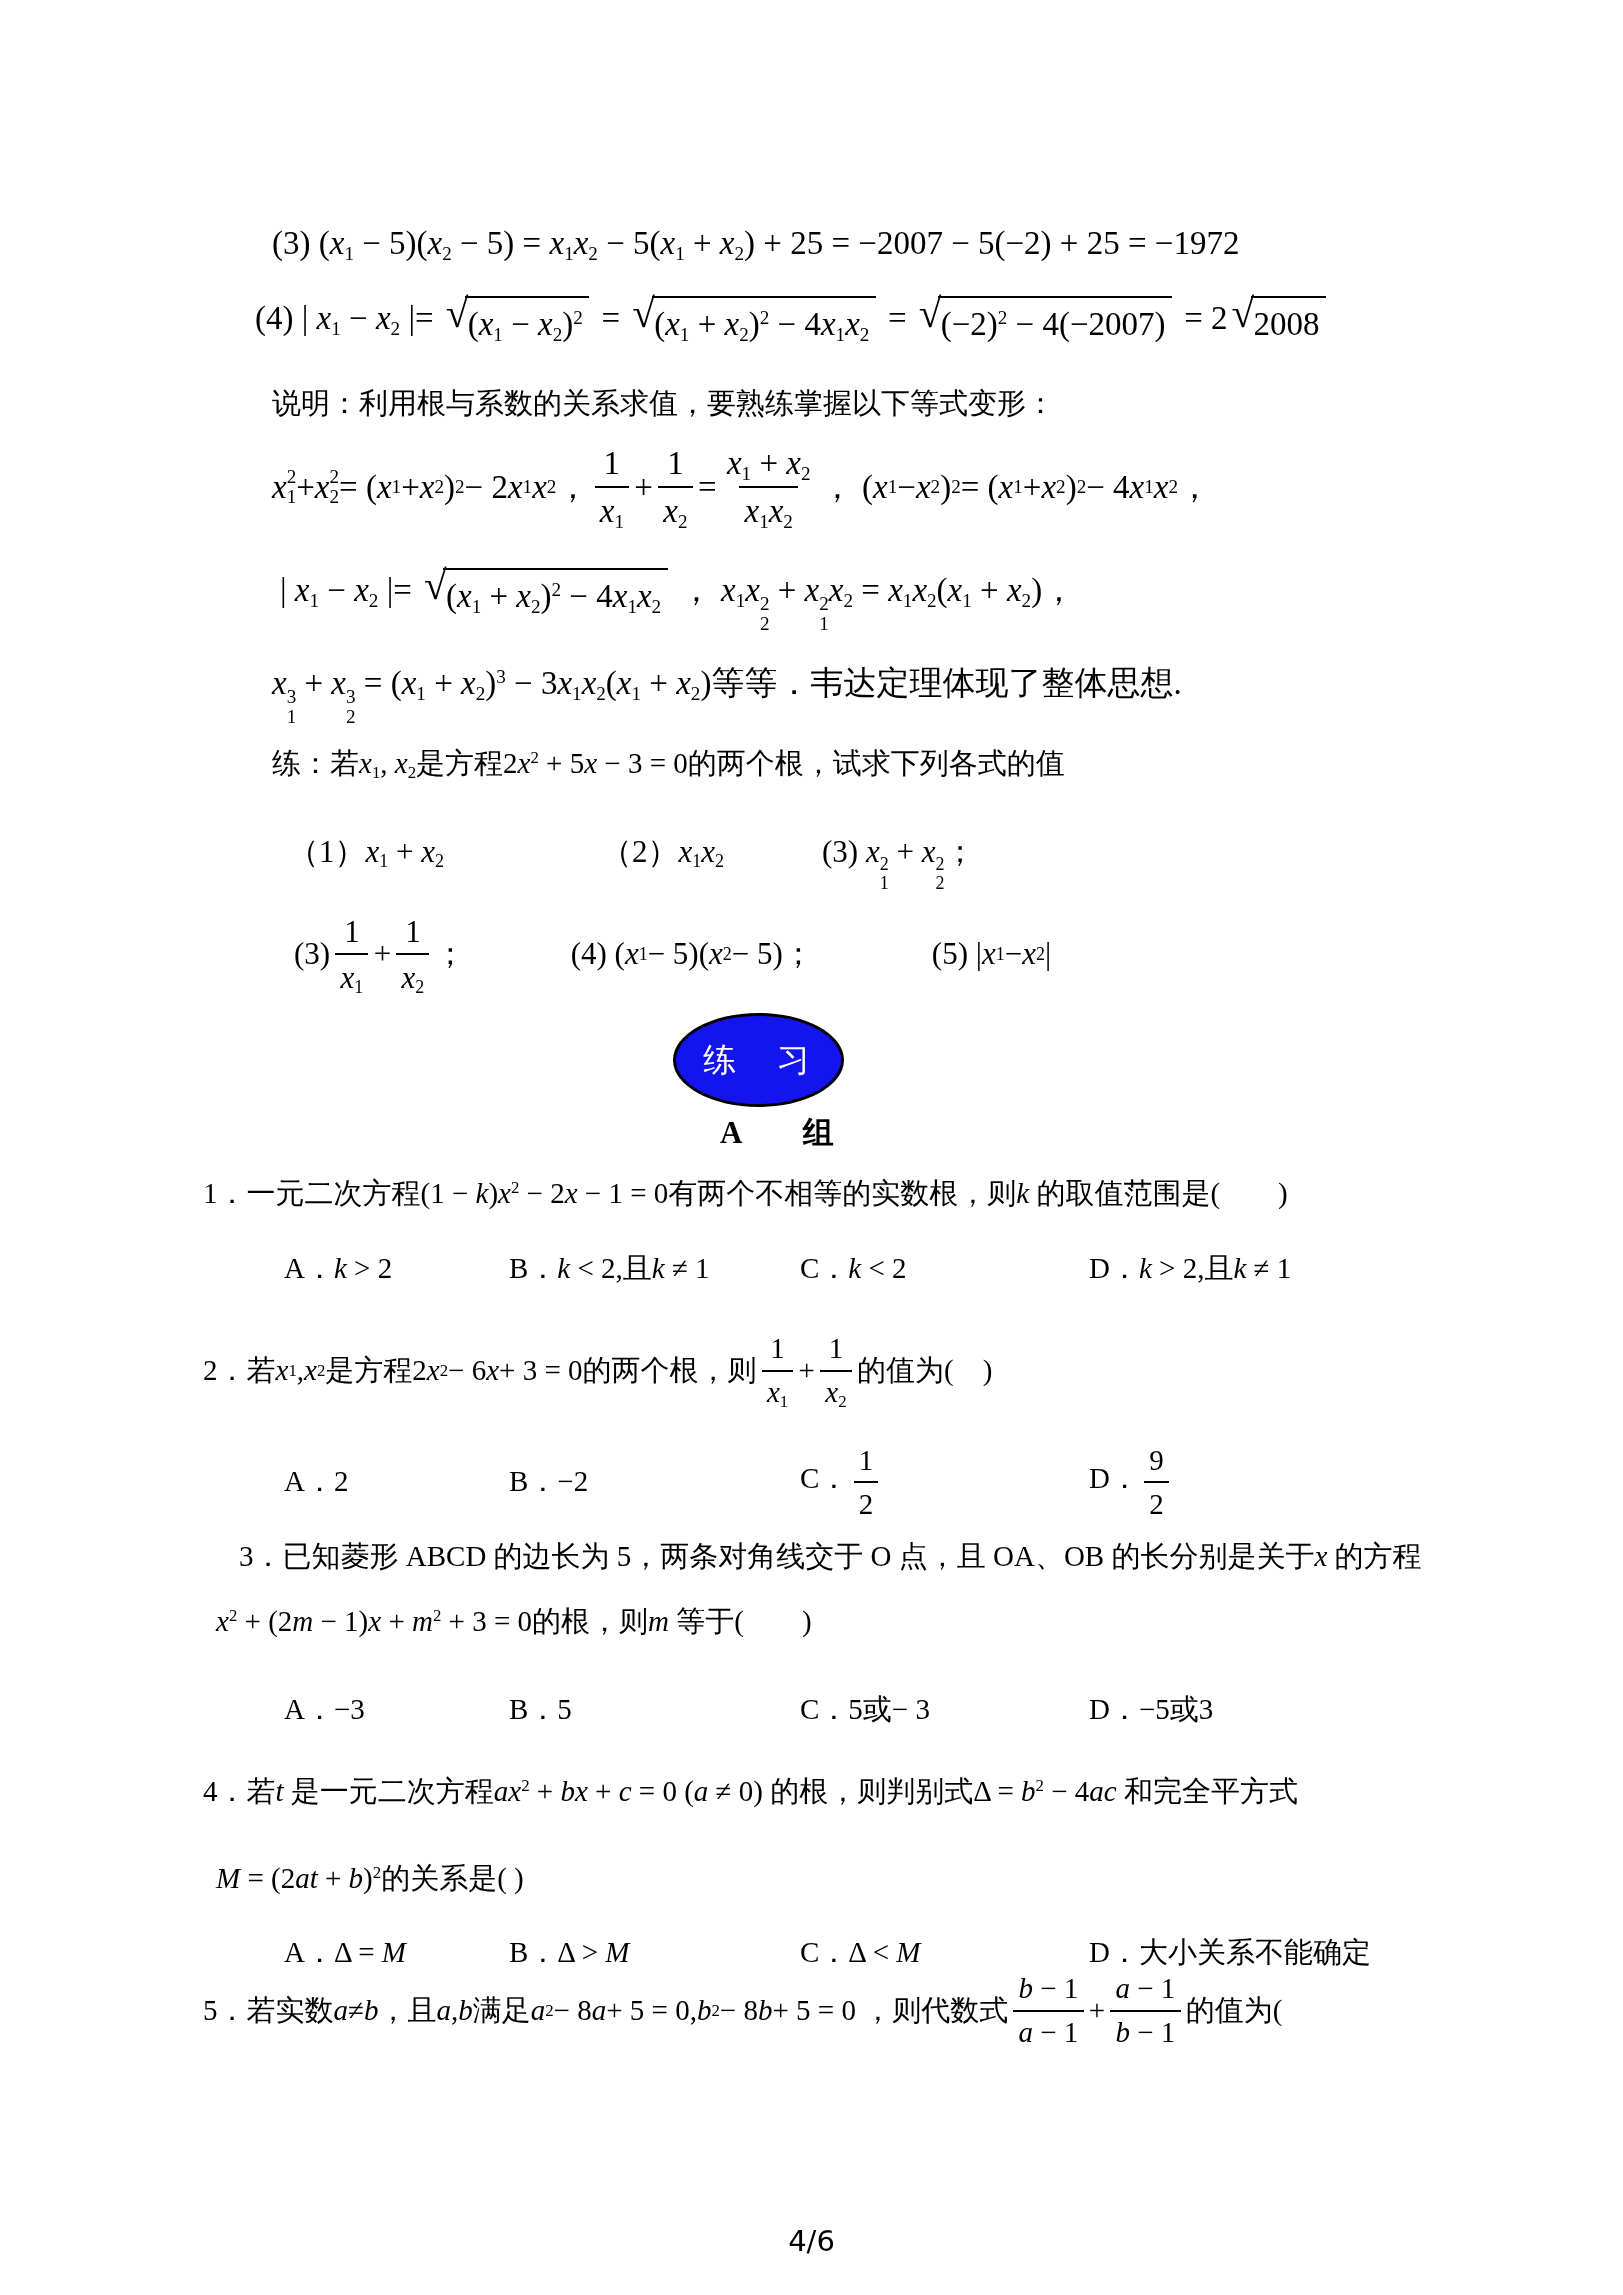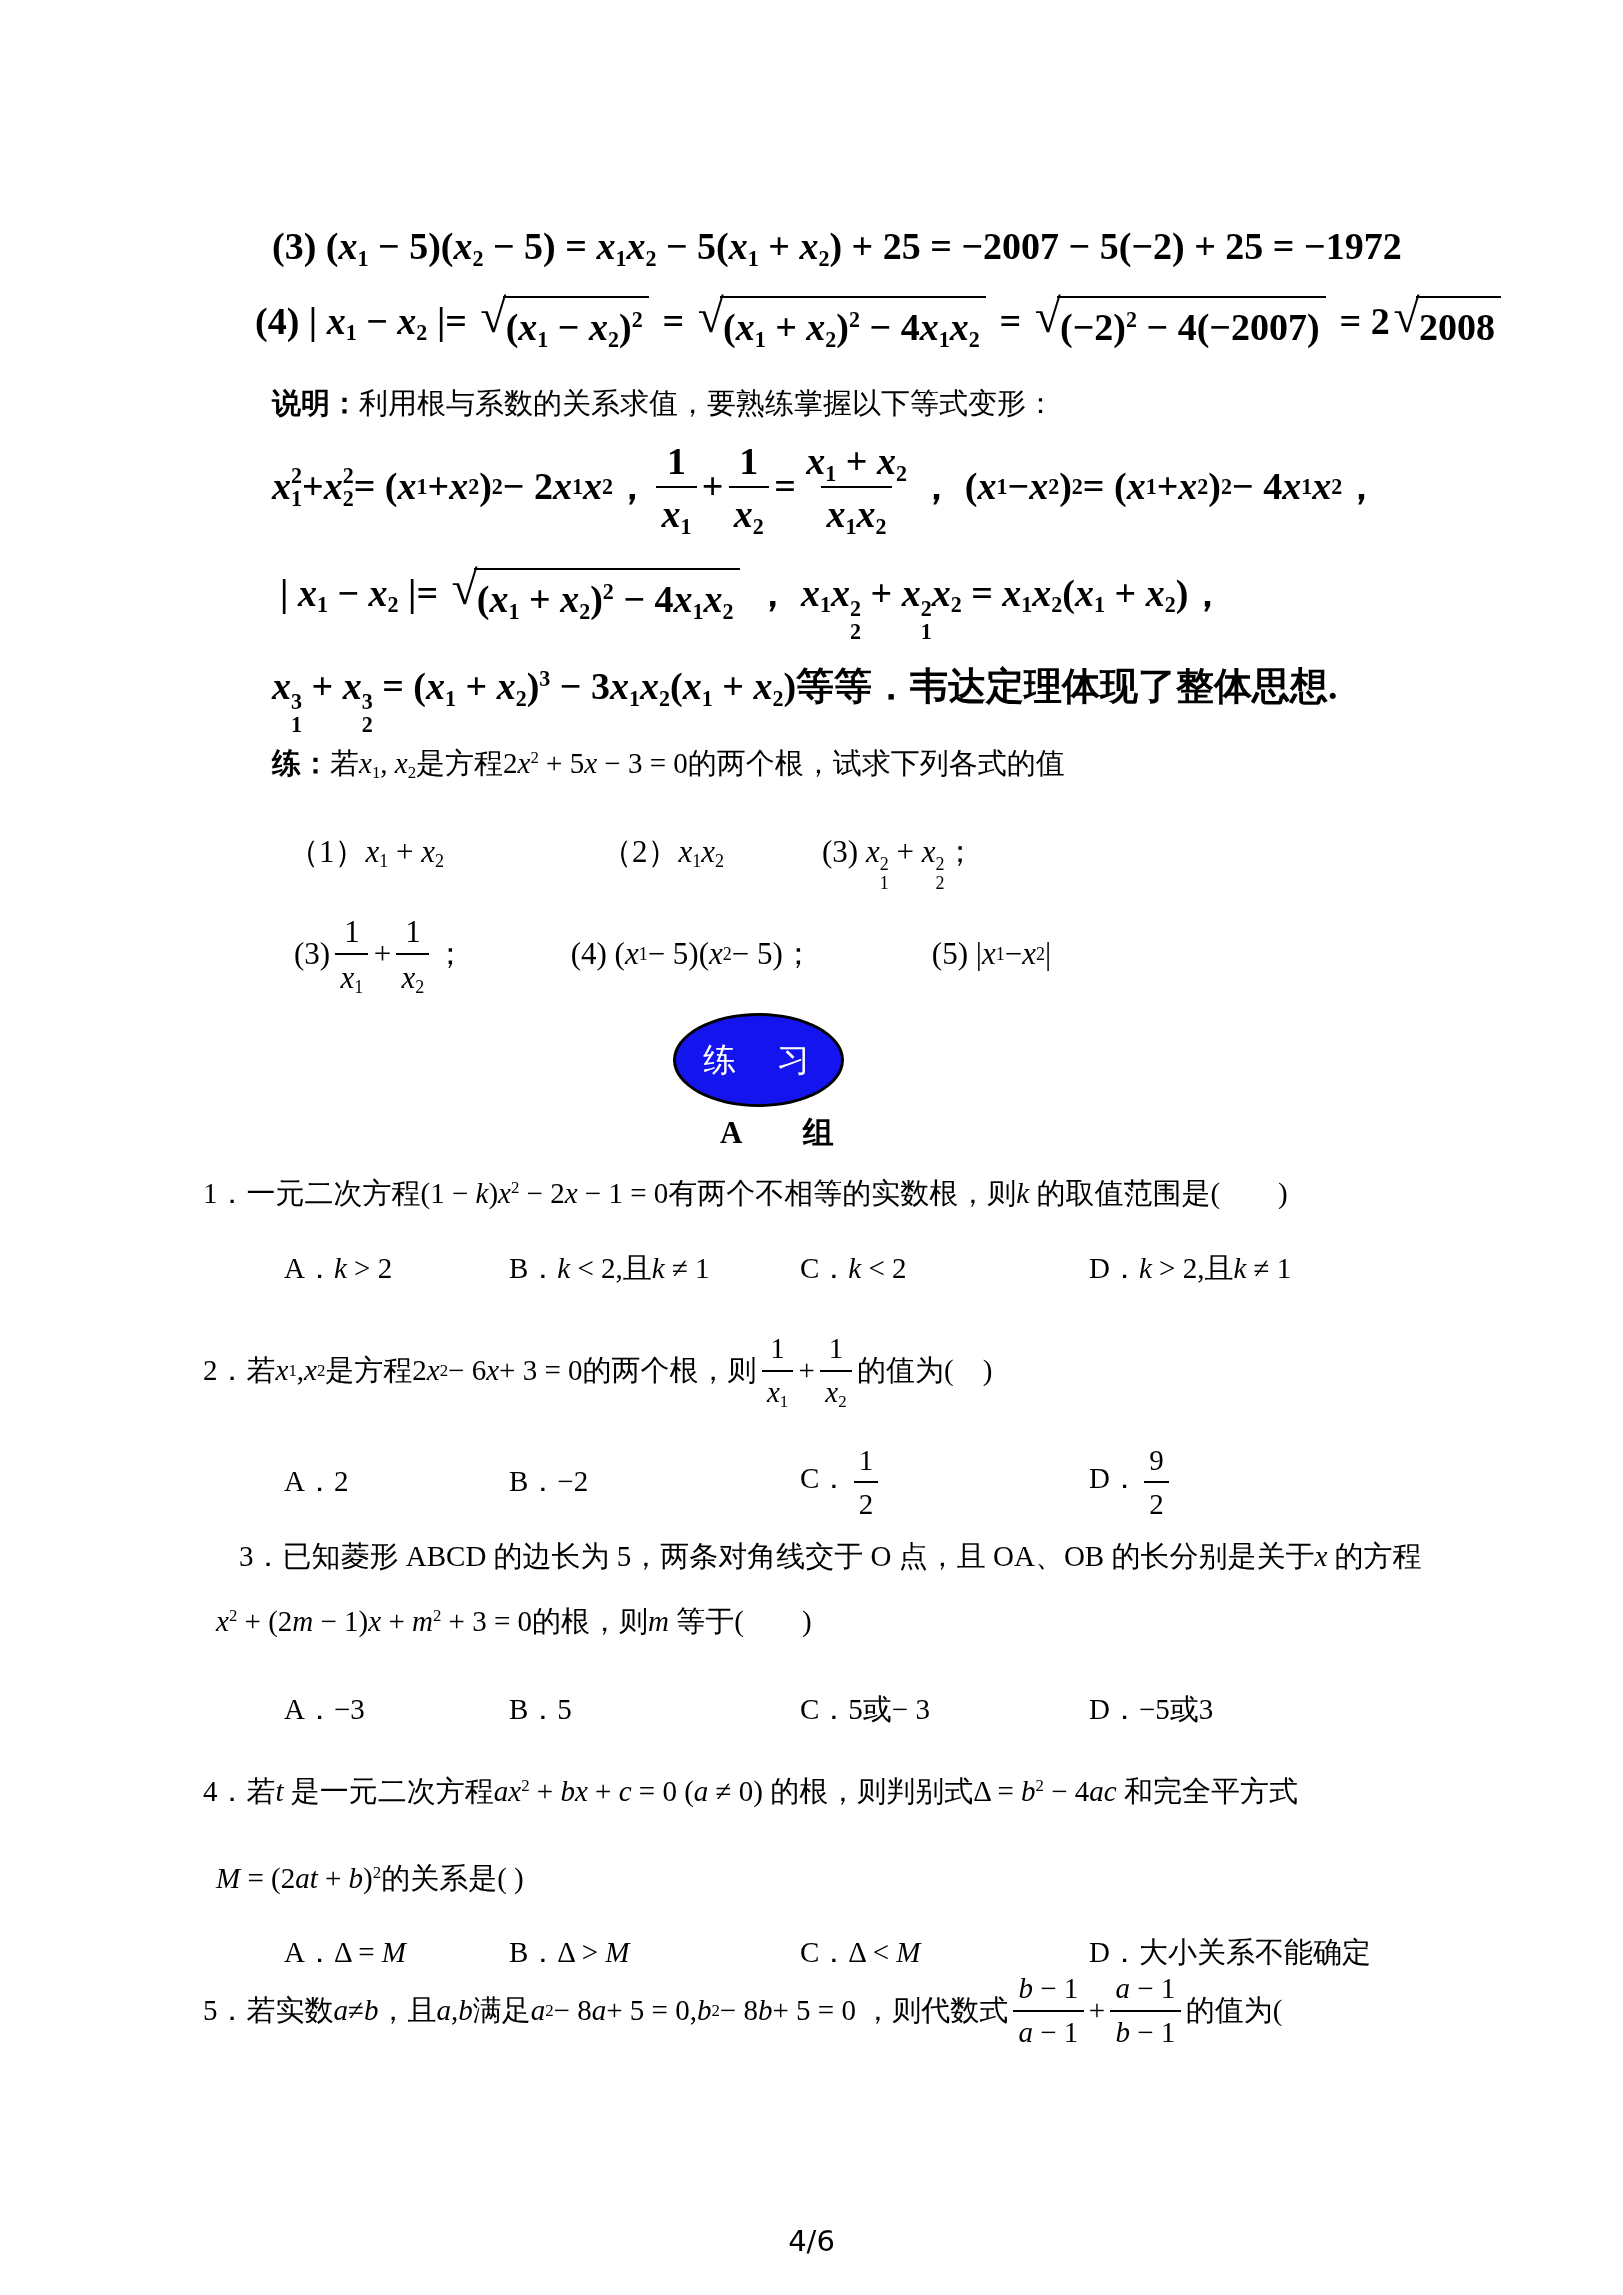--- a/index.html
+++ b/index.html
@@ -2,25 +2,25 @@
 <html style="font-size:10.5px"><head>
 <meta charset="utf-8">
 <style>
   html,body{margin:0;padding:0;background:#888;}
   .page{
     position:relative;width:1623px;height:2295px;background:#ffffff;
     font-family:"Liberation Serif","DejaVu Serif",serif;color:#000;
     margin:0 auto;overflow:hidden;
   }
   .line{position:absolute;white-space:nowrap;font-size:29px;line-height:1.3;}
-  .math{font-size:38px;font-weight:bold;}
+  .math{font-size:33px;}
   .mid{font-size:31px;}
   .flexline{display:flex;align-items:center;}
   .it{font-style:italic;font-family:"Liberation Serif","DejaVu Serif",serif;}
-  .bd{font-weight:bold;}
+  .bd{font-weight:normal;}
   sub{font-size:0.58em;vertical-align:-0.3em;line-height:0;}
   sup{font-size:0.58em;vertical-align:0.6em;line-height:0;}
   .ss{display:inline-flex;flex-direction:column;align-items:flex-start;
       font-size:0.58em;line-height:1.05;vertical-align:-0.45em;}
   .frac{display:inline-flex;flex-direction:column;align-items:center;text-align:center;
         vertical-align:middle;margin:0 5.2px;line-height:1;}
   .frac .fn{display:block;padding:1.3px 5.2px 6.5px;}
   .frac .fd{display:block;border-top:2.6px solid #000;padding:6.5px 5.2px 1.3px;}
   .sqrt{display:inline-flex;align-items:flex-start;vertical-align:middle;margin:0 3.9px;}
   .sqrt .rad{font-size:1.25em;line-height:0.85;margin-right:-3.3px;}

